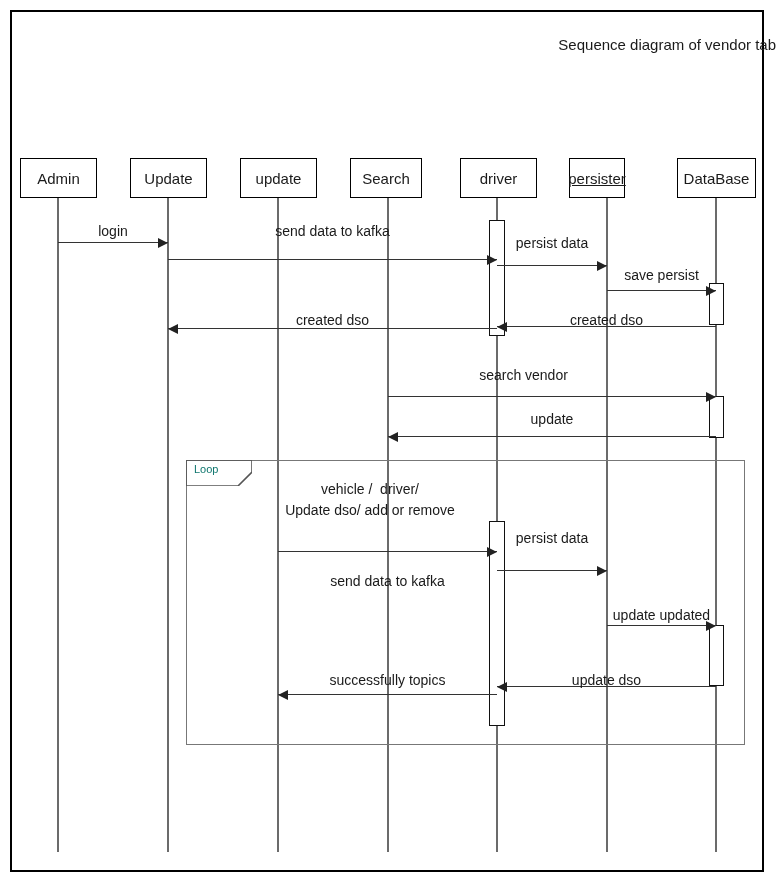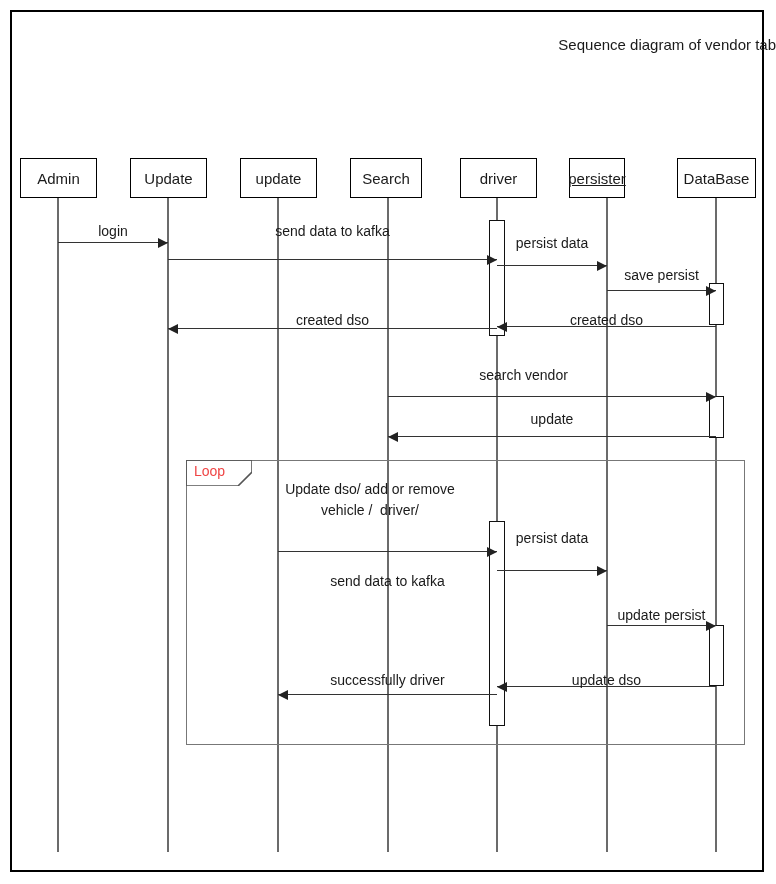--- a/index.html
+++ b/index.html
@@ -87,22 +87,22 @@
   }
   
   #loop-frame {
     position: absolute;
     box-sizing: border-box;
     border: 1.6px solid #777777;
     background: transparent;
   }
   #loop-tag-label {
     position: absolute;
-    font-size: 14px;
-    color: #ef4444;
+    font-size: 11px;
+    color: #0f766e;
     white-space: pre;
   }
 </style>
 </head>
 <body>
 
 <div id="canvas">
 
   <div id="page-border"></div>
 
@@ -144,21 +144,21 @@
       <div class="activation" style="left: 709px; top: 396px; width: 15px; height: 42px;"></div>
       <div class="activation" style="left: 489px; top: 521px; width: 16px; height: 205px;"></div>
       <div class="activation" style="left: 709px; top: 625px; width: 15px; height: 61px;"></div>
     </div>
   <div id="loop-layer">
       <div id="loop-frame" style="left: 186px; top: 460px; width: 559px; height: 285px;"></div>
       <svg width="66" height="26" style="position: absolute; left: 186px; top: 460px;">
         <path d="M0,0 L66,0 L66,12 L52,26 L0,26 Z" fill="none" stroke="#555555" stroke-width="1.6"></path>
       </svg>
       <div id="loop-tag-label" style="left: 194px; top: 463px;">Loop</div>
-      <div class="msg-label" style="left: 255px; top: 479px; width: 230px;"><div>Update dso/ add or remove</div><div>vehicle /  driver/</div></div>
+      <div class="msg-label" style="left: 255px; top: 479px; width: 230px;"><div>vehicle /  driver/</div><div>Update dso/ add or remove</div></div>
     </div>
   <div id="messages-layer">
       <div class="msg-line" style="left: 58px; top: 242px; width: 110px;"></div>
       <div class="arrowhead right" style="top: 238px; left: 158px;"></div>
       <div class="msg-label" style="left: 58px; top: 221px; width: 110px; text-align: center;">login</div>
       <div class="msg-line" style="left: 168px; top: 259px; width: 329px;"></div>
       <div class="arrowhead right" style="top: 255px; left: 487px;"></div>
       <div class="msg-label" style="left: 168px; top: 221px; width: 329px;">send data to kafka</div>
       <div class="msg-line" style="left: 497px; top: 265px; width: 110px;"></div>
       <div class="arrowhead right" style="top: 261px; left: 597px;"></div>
@@ -179,22 +179,22 @@
       <div class="arrowhead left" style="top: 432px; left: 388px;"></div>
       <div class="msg-label" style="left: 388px; top: 409px; width: 328px;">update</div>
       <div class="msg-line" style="left: 278px; top: 551px; width: 219px;"></div>
       <div class="arrowhead right" style="top: 547px; left: 487px;"></div>
       <div class="msg-label" style="left: 278px; top: 571px; width: 219px;">send data to kafka</div>
       <div class="msg-line" style="left: 497px; top: 570px; width: 110px;"></div>
       <div class="arrowhead right" style="top: 566px; left: 597px;"></div>
       <div class="msg-label" style="left: 497px; top: 528px; width: 110px;">persist data</div>
       <div class="msg-line" style="left: 607px; top: 625px; width: 109px;"></div>
       <div class="arrowhead right" style="top: 621px; left: 706px;"></div>
-      <div class="msg-label" style="left: 607px; top: 605px; width: 109px;">update persist</div>
+      <div class="msg-label" style="left: 607px; top: 605px; width: 109px;">update updated</div>
       <div class="msg-line" style="left: 278px; top: 694px; width: 219px;"></div>
       <div class="arrowhead left" style="top: 690px; left: 278px;"></div>
-      <div class="msg-label" style="left: 278px; top: 670px; width: 219px;">successfully driver</div>
+      <div class="msg-label" style="left: 278px; top: 670px; width: 219px;">successfully topics</div>
       <div class="msg-line" style="left: 497px; top: 686px; width: 219px;"></div>
       <div class="arrowhead left" style="top: 682px; left: 497px;"></div>
       <div class="msg-label" style="left: 497px; top: 670px; width: 219px;">update dso</div>
     </div>
 
 </div>
 
 </body></html>

